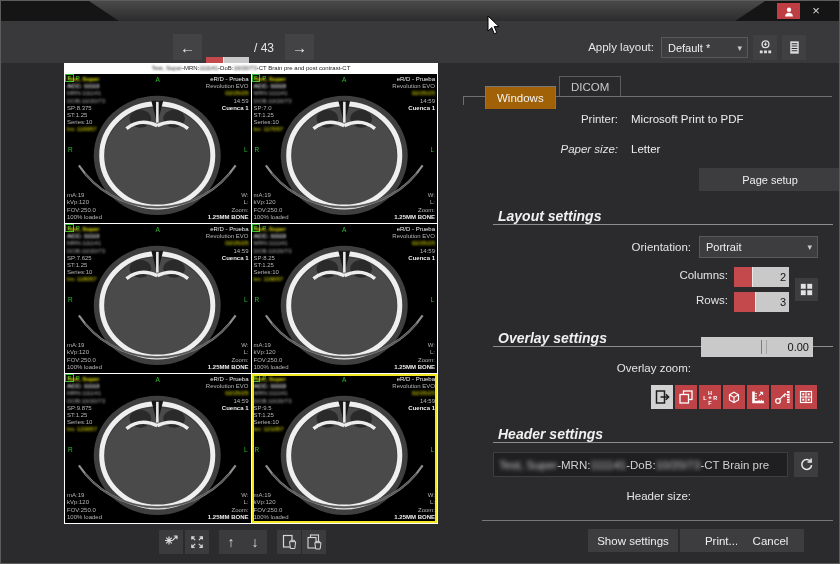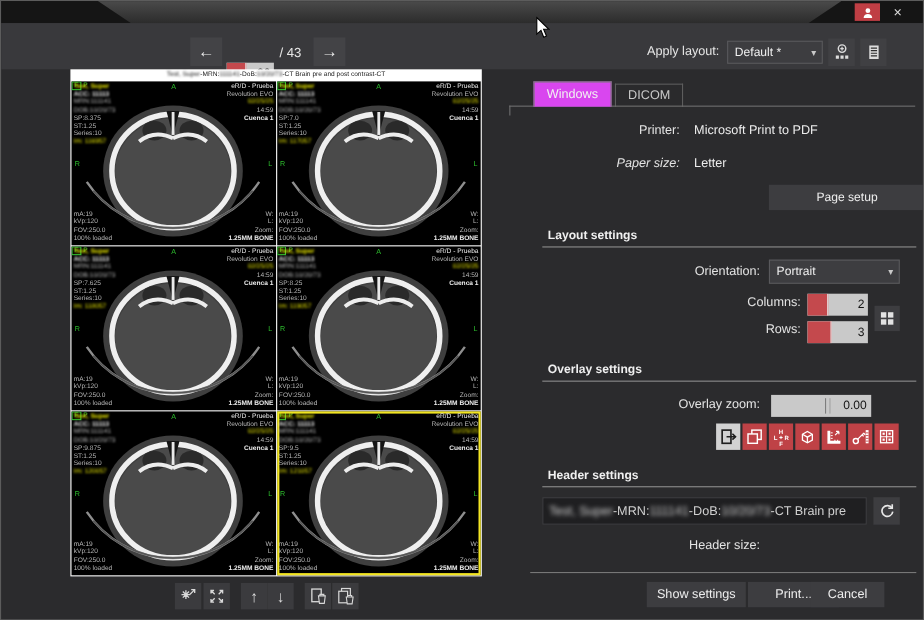--- a/index.html
+++ b/index.html
@@ -51,28 +51,28 @@
   .mk-right{right:3px;top:48%;}
   .mk-bot{bottom:2px;left:48%;display:flex;align-items:center;gap:2px;color:#2dbd2d;font-size:6px;}
   .fbox{border:1px solid #2dbd2d;padding:0 1.5px;}
   
   .pvbtn{position:absolute;top:529px;width:24px;height:24px;background:#3b3b3e;
          display:flex;align-items:center;justify-content:center;color:#dcdcdc;font-size:14px;}
   .pvbtn svg{width:18px;height:18px;}
   
   .tab{position:absolute;box-sizing:border-box;font-size:11.5px;padding:0 11px;background:#2a2a2c;
        border:1px solid #5d5d5d;border-bottom:none;color:#c9c9c9;}
-  .tab.active{background:#d946ef;color:#f2f2f2;border-color:#787878;z-index:3;}
+  .tab.active{background:#a16207;color:#f2f2f2;border-color:#787878;z-index:3;margin-top:12px;}
   .tabline{position:absolute;left:462px;right:7px;top:95px;border-top:1px solid #6f6f6f;}
   .tabstub{position:absolute;left:462px;top:95px;height:9px;border-left:1px solid #6f6f6f;}
   .rlabel{position:absolute;font-size:11.5px;color:#e4e4e4;text-align:right;}
   .rvalue{position:absolute;font-size:11.5px;color:#ececec;}
   .button{position:absolute;background:#3d3d40;color:#eeeeee;font-size:11px;display:flex;
           align-items:center;justify-content:center;box-sizing:border-box;}
-  .sect{position:absolute;font-size:11px;font-weight:bold;color:#f0f0f0;}
+  .sect{position:absolute;font-size:14px;font-weight:bold;color:#f0f0f0;font-style:italic;}
   .sline{position:absolute;height:1px;background:#8d8d8d;}
   .slider{position:absolute;background:#c9c9c9;overflow:hidden;}
   .slider .fill{position:absolute;left:0;top:0;bottom:0;background:#c4494d;}
   .slider .tick{position:absolute;top:3px;bottom:3px;width:1px;background:#7d7d7d;}
   .slider .val{position:absolute;right:4px;top:50%;transform:translateY(-50%);font-size:11px;color:#141414;}
   .ovbtn{position:absolute;top:384px;width:22px;height:24px;display:flex;align-items:center;justify-content:center;}
   .ovbtn svg{width:18px;height:18px;}
   .ovbtn.lite{background:#d2d2d2;} .ovbtn.red{background:#bf4246;}
   .hdr-input{position:absolute;left:492px;top:451px;width:295px;height:25px;box-sizing:border-box;
              background:#1f1f21;border:1px solid #3e3e41;color:#cfcfcf;font-size:11.5px;
@@ -482,21 +482,21 @@
   <div class="rlabel" style="left:600px;width:127px;top:293px;">Rows:</div>
   <div class="spin" style="left:733px;top:291px;width:55px;height:20px;">
     <div class="red" style="width:38%;"></div>
     <span class="val">3</span>
   </div>
 
   <div class="sect" style="left:497px;top:329px;">Overlay settings</div>
   <div class="sline" style="left:492px;top:345px;width:340px;"></div>
 
   <div class="rlabel" style="left:540px;width:150px;top:361px;">Overlay zoom:</div>
-  <div class="slider" style="left:700px;top:358px;width:91px;height:20px;">
+  <div class="slider" style="left:700px;top:336px;width:112px;height:20px;">
     <div class="tick" style="left:54%;"></div>
     <div class="tick" style="left:58%;opacity:.5;"></div>
     <span class="val">0.00</span>
   </div>
   <div id="ovicons"></div>
 
   <div class="sect" style="left:497px;top:425px;">Header settings</div>
   <div class="sline" style="left:492px;top:441px;width:340px;"></div>
 
   <div class="hdr-input">

